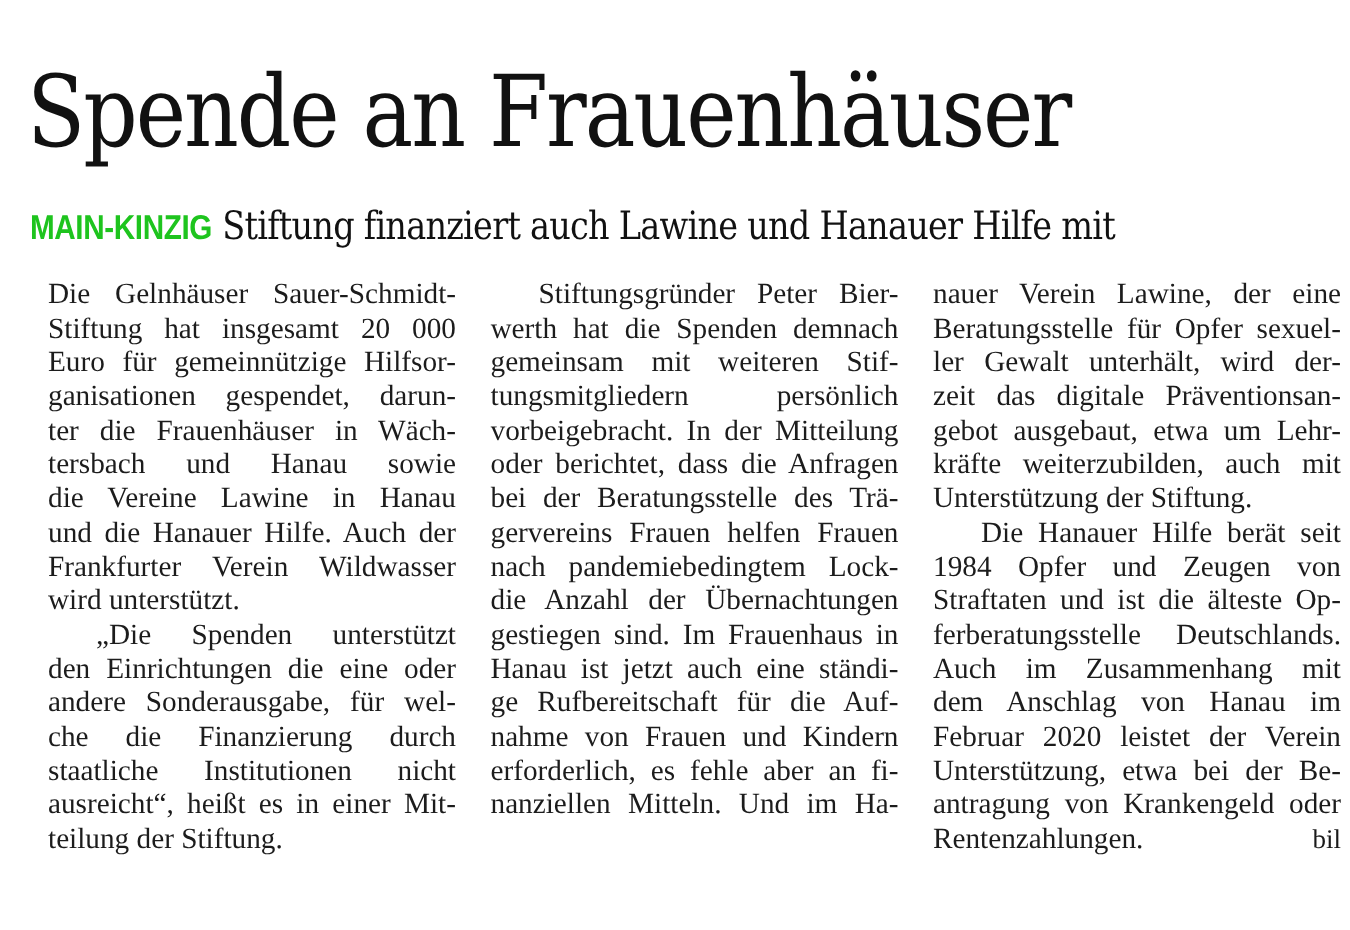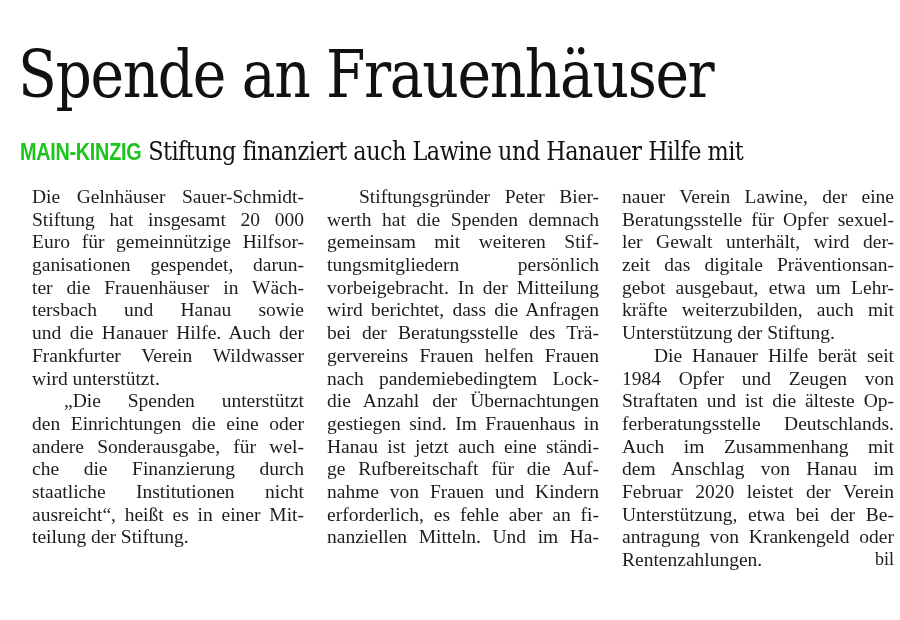--- a/index.html
+++ b/index.html
@@ -48,39 +48,40 @@
 </div>
 
 <div class="columns">
   <div class="col">
     <div class="line">Die Gelnhäuser Sauer-Schmidt-</div>
     <div class="line">Stiftung hat insgesamt 20 000</div>
     <div class="line">Euro für gemeinnützige Hilfsor-</div>
     <div class="line">ganisationen gespendet, darun-</div>
     <div class="line">ter die Frauenhäuser in Wäch-</div>
     <div class="line">tersbach und Hanau sowie</div>
+    <div class="line">die Vereine Lawine in Hanau</div>
     <div class="line">und die Hanauer Hilfe. Auch der</div>
     <div class="line">Frankfurter Verein Wildwasser</div>
     <div class="line last">wird unterstützt.</div>
     <div class="line indent">„Die Spenden unterstützt</div>
     <div class="line">den Einrichtungen die eine oder</div>
     <div class="line">andere Sonderausgabe, für wel-</div>
     <div class="line">che die Finanzierung durch</div>
     <div class="line">staatliche Institutionen nicht</div>
     <div class="line">ausreicht“, heißt es in einer Mit-</div>
     <div class="line last">teilung der Stiftung.</div>
   </div>
 
   <div class="col">
     <div class="line indent">Stiftungsgründer Peter Bier-</div>
     <div class="line">werth hat die Spenden demnach</div>
     <div class="line">gemeinsam mit weiteren Stif-</div>
     <div class="line">tungsmitgliedern persönlich</div>
     <div class="line">vorbeigebracht. In der Mitteilung</div>
-    <div class="line">wird berichtet, dass die Anfragen</div>
+    <div class="line">oder berichtet, dass die Anfragen</div>
     <div class="line">bei der Beratungsstelle des Trä-</div>
     <div class="line">gervereins Frauen helfen Frauen</div>
     <div class="line">nach pandemiebedingtem Lock-</div>
     <div class="line">die Anzahl der Übernachtungen</div>
     <div class="line">gestiegen sind. Im Frauenhaus in</div>
     <div class="line">Hanau ist jetzt auch eine ständi-</div>
     <div class="line">ge Rufbereitschaft für die Auf-</div>
     <div class="line">nahme von Frauen und Kindern</div>
     <div class="line">erforderlich, es fehle aber an fi-</div>
     <div class="line">nanziellen Mitteln. Und im Ha-</div>

